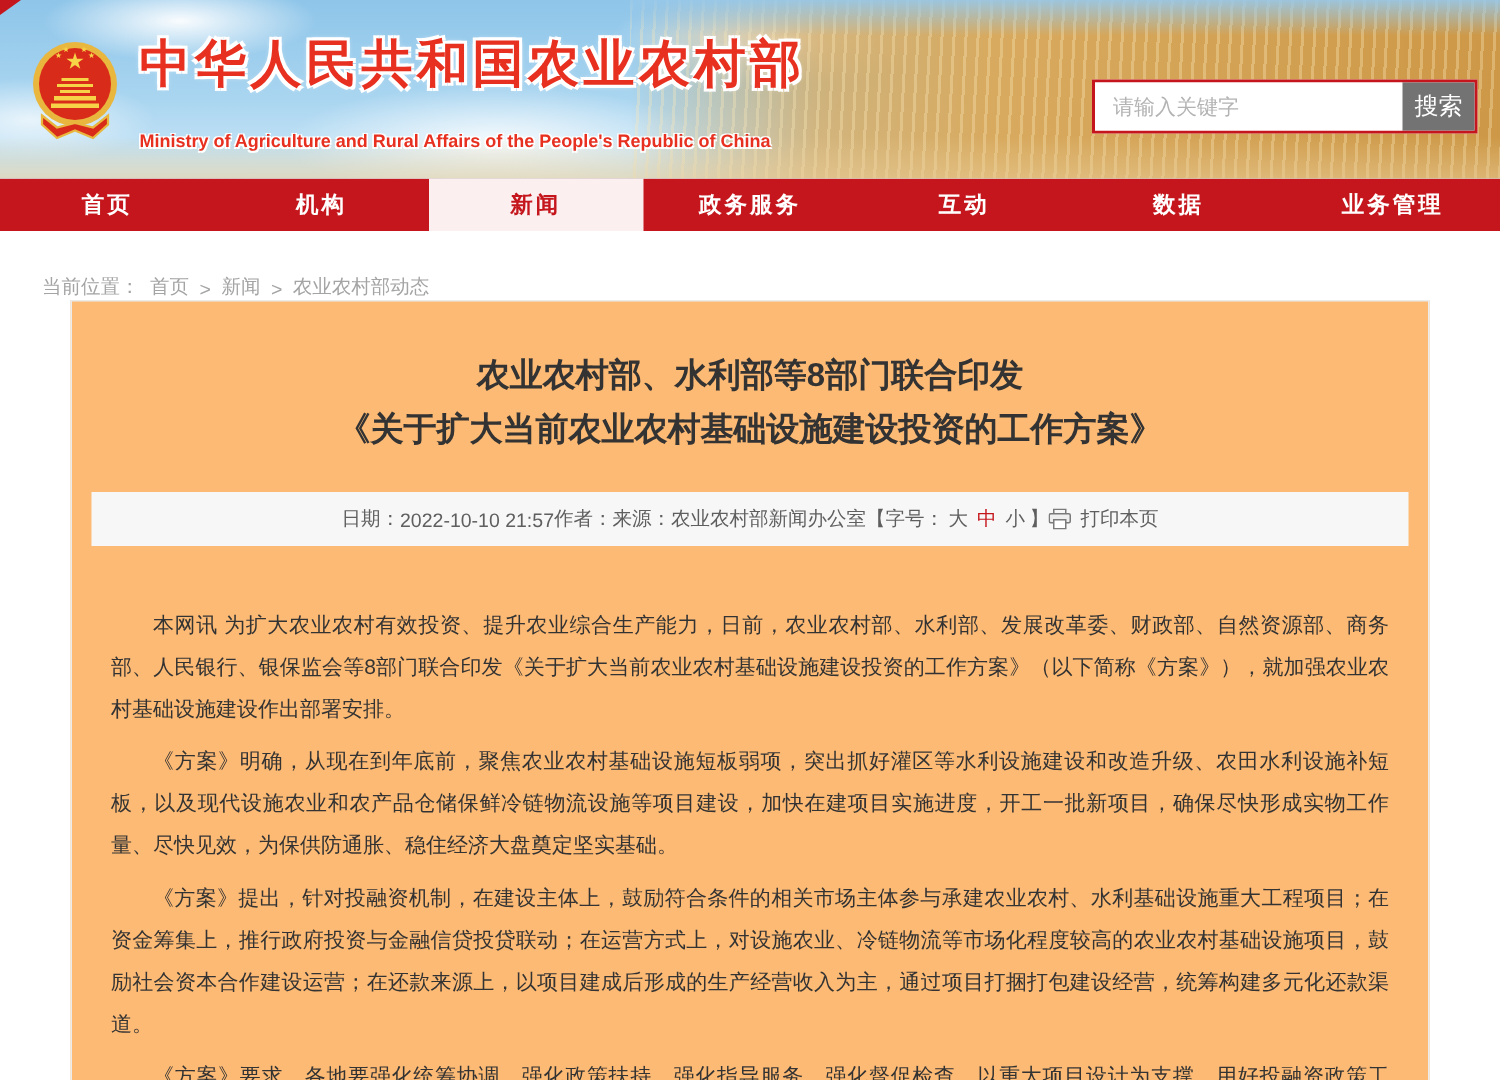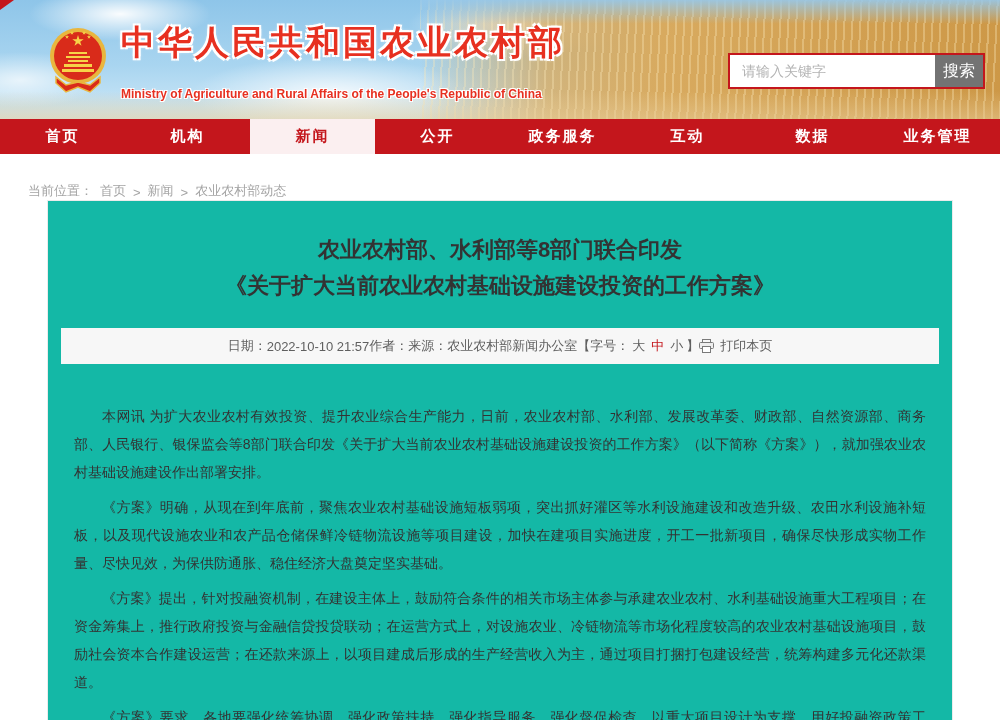--- a/index.html
+++ b/index.html
@@ -22,21 +22,21 @@
   }
   .wheat-overlay { position:absolute; top:0; right:0; width:58%; height:100%;
     background:
       linear-gradient(to bottom, rgba(150,200,235,.9) 0%, rgba(150,200,235,0) 20%),
       repeating-linear-gradient(93deg, rgba(250,232,185,.35) 0 2px, rgba(0,0,0,0) 2px 8px),
       linear-gradient(to right, rgba(216,170,95,0) 0%, rgba(216,170,95,.8) 22%, #d8aa5f 42%, #cd9847 100%);
   }
   .site-header::after { content:""; position:absolute; left:0; right:0; bottom:0; height:28px;
     background:linear-gradient(to top, rgba(232,204,150,.55), rgba(232,204,150,0)); }
 
-  .brand { position:absolute; left:48px; top:20px; display:flex; align-items:center; gap:13px; z-index:3; cursor:pointer; }
+  .brand { position:absolute; left:20px; top:20px; display:flex; align-items:center; gap:13px; z-index:3; cursor:pointer; }
   .emblem { width:60px; height:72px; }
   .site-title { font-size:34px; font-weight:bold; color:#e73020; letter-spacing:3px;
     text-shadow:-2px -2px 0 #fff, 2px -2px 0 #fff, -2px 2px 0 #fff, 2px 2px 0 #fff, 0 0 4px #fff; }
   .site-subtitle { margin-top:21px; font-size:12px; font-weight:bold; color:#e73020;
     text-shadow:-1px -1px 0 #fff, 1px -1px 0 #fff, -1px 1px 0 #fff, 1px 1px 0 #fff; }
 
   .search-box { position:absolute; right:15px; top:53px; z-index:3; display:flex;
     width:257px; height:36px; background:#fff; border:2px solid #c4161c; }
   .search-input { flex:1; border:none; outline:none; padding:0 12px; font-size:14px; color:#333;
     font-family:"Liberation Sans","DejaVu Sans",sans-serif; }
@@ -49,21 +49,21 @@
   .nav-item { flex:1; display:flex; align-items:center; justify-content:center;
     color:#fff; font-size:15px; font-weight:bold; letter-spacing:2px; cursor:pointer; text-decoration:none; }
   .nav-item.active { background:#fbeff0; color:#c4161c; }
 
   
   .breadcrumb { height:46px; display:flex; align-items:flex-end; padding:0 28px;
     font-size:13px; color:#a4a4a4; gap:7px; }
   .breadcrumb a { color:#a4a4a4; text-decoration:none; cursor:pointer; }
 
   
-  .article-card { margin:0 47px; height:520px; background:#14b8a6; border:1px solid #ebebeb; border-bottom:none; }
+  .article-card { margin:0 47px; height:520px; background:#fdba74; border:1px solid #ebebeb; border-bottom:none; }
   .article-title { padding:31px 40px 0; text-align:center; color:#333; font-size:22px; line-height:36px; font-weight:bold; }
   .article-title .t-line { display:block; }
 
   .meta-bar { margin:24px 13px 0; height:36px; background:#f7f7f7; display:flex; align-items:center;
     justify-content:center; padding:0 55px; font-size:13px; color:#5f5f5f; }
   .meta-item { display:flex; align-items:center; white-space:nowrap; }
   .fs { text-decoration:none; color:#5f5f5f; margin:0 3px; cursor:pointer; }
   .fs.current { color:#c4161c; }
   .print-item { cursor:pointer; gap:6px; }
   .print-item svg { display:block; }
@@ -110,21 +110,20 @@
     <div class="search-box">
       <input class="search-input" type="text" placeholder="请输入关键字" style="">
       <button class="search-button">搜索</button>
     </div>
   </header>
 
   <nav class="main-nav">
     <a class="nav-item">首页</a>
     <a class="nav-item">机构</a>
     <a class="nav-item active">新闻</a>
-    <a class="nav-item">公开</a>
     <a class="nav-item">政务服务</a>
     <a class="nav-item">互动</a>
     <a class="nav-item">数据</a>
     <a class="nav-item">业务管理</a>
   </nav>
 
   <div class="breadcrumb">
     <span>当前位置：</span>
     <a>首页</a>
     <span>&gt;</span>

